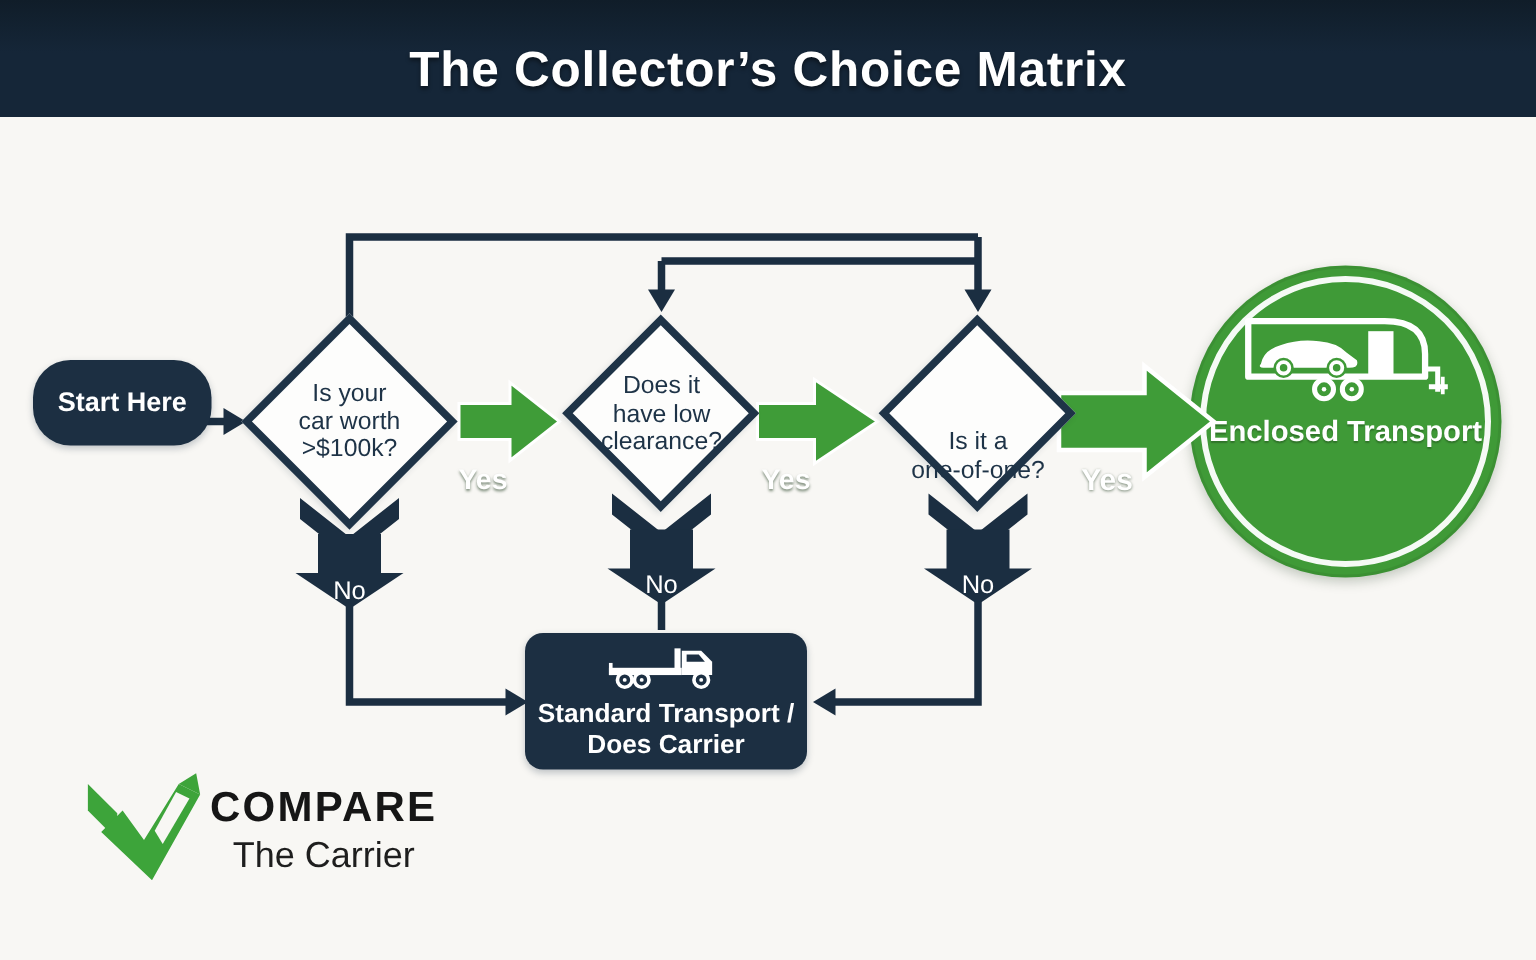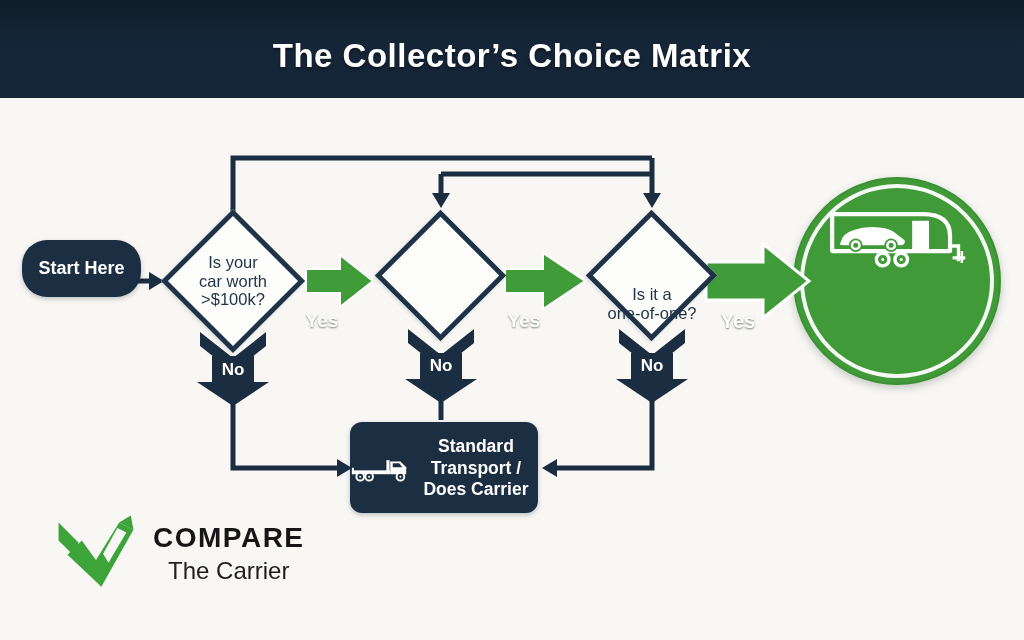--- a/index.html
+++ b/index.html
@@ -4,21 +4,21 @@
 <style>
   html,body{margin:0;padding:0;background:#e8e8e8;}
   .stage{
     position:relative;width:1024px;height:640px;overflow:hidden;
     background:#f8f7f4;
     font-family:"Liberation Sans",sans-serif;
     -webkit-font-smoothing:antialiased;
   }
   
   .titlebar{
-    position:absolute;left:0;top:0;width:1024px;height:98px;
+    position:absolute;left:0;top:0;width:1024px;height:78px;
     background:linear-gradient(180deg,#101d29 0%,#152638 45%,#152638 100%);
     display:flex;align-items:center;justify-content:center;
   }
   .titlebar h1{
     margin:0;margin-top:14px;color:#ffffff;font-size:33px;font-weight:700;letter-spacing:.5px;
     text-shadow:0 2px 3px rgba(0,0,0,.45);
   }
   
   .connectors{position:absolute;left:0;top:0;z-index:2;pointer-events:none;}
   .ln{fill:none;stroke:#1b2e41;stroke-width:5;}
@@ -32,44 +32,44 @@
   }
   .d1{left:182px;top:230px;width:92px;height:92px;}
   .d2{left:394px;top:229px;width:83px;height:83px;}
   .d3{left:605px;top:229px;width:83px;height:83px;}
   .navybox{
     position:absolute;background:#1c2f42;border-radius:9px;z-index:3;
     color:#fff;display:flex;align-items:center;justify-content:center;
     box-shadow:0 2px 5px rgba(20,40,60,.25);
   }
   .startbox{left:22px;top:240px;width:119px;height:57px;font-size:18px;font-weight:700;border-radius:25px;}
-  .stdbox{left:350px;top:422px;width:188px;height:91px;border-radius:12px;justify-content:flex-start;}
+  .stdbox{left:350px;top:422px;width:188px;height:91px;border-radius:12px;flex-direction:column;justify-content:flex-start;}
   .stdbox .txt{font-size:17.5px;font-weight:700;line-height:1.22;text-align:center;margin-top:2px;}
   .stdbox svg{margin-top:7px;}
   
   .lbl{position:absolute;z-index:4;transform:translate(-50%,-50%);text-align:center;white-space:nowrap;}
   .qtext{font-size:16.5px;font-weight:400;color:#1e3347;line-height:1.13;}
   .yes{font-size:19px;font-weight:700;color:#ffffff;text-shadow:0 1px 2px rgba(10,40,10,.55);margin-top:40px;}
   .yes3{font-size:20px;}
-  .no{font-size:17px;font-weight:700;color:#ffffff;}
+  .no{font-size:17px;font-weight:400;color:#ffffff;margin-top:24px;}
   
   .bigcircle{
     position:absolute;left:793px;top:177px;width:208px;height:208px;border-radius:50%;
     background:#3f9a37;z-index:1;box-shadow:0 3px 8px rgba(30,60,30,.25), inset 0 0 0 2px rgba(0,0,0,.06);
   }
   .bigcircle .ring{position:absolute;inset:7px;border:4px solid rgba(255,255,255,.95);border-radius:50%;}
   .bigcircle .content{
     position:absolute;inset:0;display:flex;flex-direction:column;align-items:center;
     padding-top:32px;box-sizing:border-box;color:#fff;text-align:center;
   }
   .bigcircle .ctitle{font-size:19.5px;font-weight:700;margin-top:4px;text-shadow:0 1px 1px rgba(0,0,0,.25);}
   .bigcircle .csub{font-size:14.5px;line-height:1.25;color:rgba(255,255,255,.92);margin-top:3px;}
   
   .logo{position:absolute;left:55px;top:513px;display:flex;align-items:flex-start;z-index:3;}
-  .logo .words{margin-left:16px;margin-top:10px;}
+  .logo .words{margin-left:3px;margin-top:10px;}
   .logo .brand{font-size:28px;font-weight:700;letter-spacing:1.5px;color:#161616;line-height:1.1;}
   .logo .tag{font-size:24px;font-weight:400;color:#1e1e1e;line-height:1.2;margin-top:3px;text-align:center;}
 </style>
 </head>
 <body>
 
 <div class="stage">
 
   <header class="titlebar">
     <h1>The Collector’s Choice Matrix</h1>
@@ -110,20 +110,25 @@
 
   <div class="diamond d1"></div>
   <div class="diamond d2"></div>
   <div class="diamond d3"></div>
 
   <div class="lbl qtext" style="left:233px;top:281px;">
     <span style="display:block">Is your</span>
     <span style="display:block">car worth</span>
     <span style="display:block">&gt;$100k?</span>
   </div>
+  <div class="lbl qtext" style="left:441px;top:276px;">
+    <span style="display:block">Does it</span>
+    <span style="display:block">have low</span>
+    <span style="display:block">clearance?</span>
+  </div>
   <div class="lbl qtext" style="left:652px;top:276px;margin-top:28px;">
     <span style="display:block">Is it a</span>
     <span style="display:block">one-of-one?</span>
   </div>
 
   <span class="lbl yes" style="left:322px;top:281px;">Yes</span>
   <span class="lbl yes" style="left:524px;top:281px;">Yes</span>
   <span class="lbl yes yes3" style="left:738px;top:281px;">Yes</span>
   <span class="lbl no" style="left:233px;top:370px;">No</span>
   <span class="lbl no" style="left:441px;top:366px;">No</span>
@@ -160,20 +165,21 @@
         <circle cx="78" cy="43" r="8" fill="#3f9a37"></circle>
         <circle cx="36" cy="43" r="4.5" fill="none" stroke="#ffffff" stroke-width="3"></circle>
         <circle cx="78" cy="43" r="4.5" fill="none" stroke="#ffffff" stroke-width="3"></circle>
         <circle cx="68" cy="60" r="7.5" fill="#3f9a37" stroke="#ffffff" stroke-width="4"></circle>
         <circle cx="90" cy="60" r="7.5" fill="#3f9a37" stroke="#ffffff" stroke-width="4"></circle>
         <circle cx="68" cy="60" r="1.8" fill="#ffffff"></circle>
         <circle cx="90" cy="60" r="1.8" fill="#ffffff"></circle>
         <path d="M148,44 H158 V62 M151,58 H166" fill="none" stroke="#ffffff" stroke-width="4"></path>
         <path d="M162,50 V64" fill="none" stroke="#ffffff" stroke-width="3"></path>
       </svg>
+      <div class="ctitle">Enclosed Transport</div>
     </div>
   </div>
 
   <div class="logo">
     <svg width="82" height="78" viewBox="0 0 92 86">
       <polygon points="4,10 26,32 26,52 4,30" fill="#3da43a"></polygon>
       <polygon points="30,30 46,52 72,10 88,18 52,82 14,46" fill="#3da43a"></polygon>
       <polygon points="72,10 88,18 85,2" fill="#3da43a"></polygon>
       <polygon points="70,16 80,21 60,55 54,45" fill="#f8f7f4"></polygon>
     </svg>

